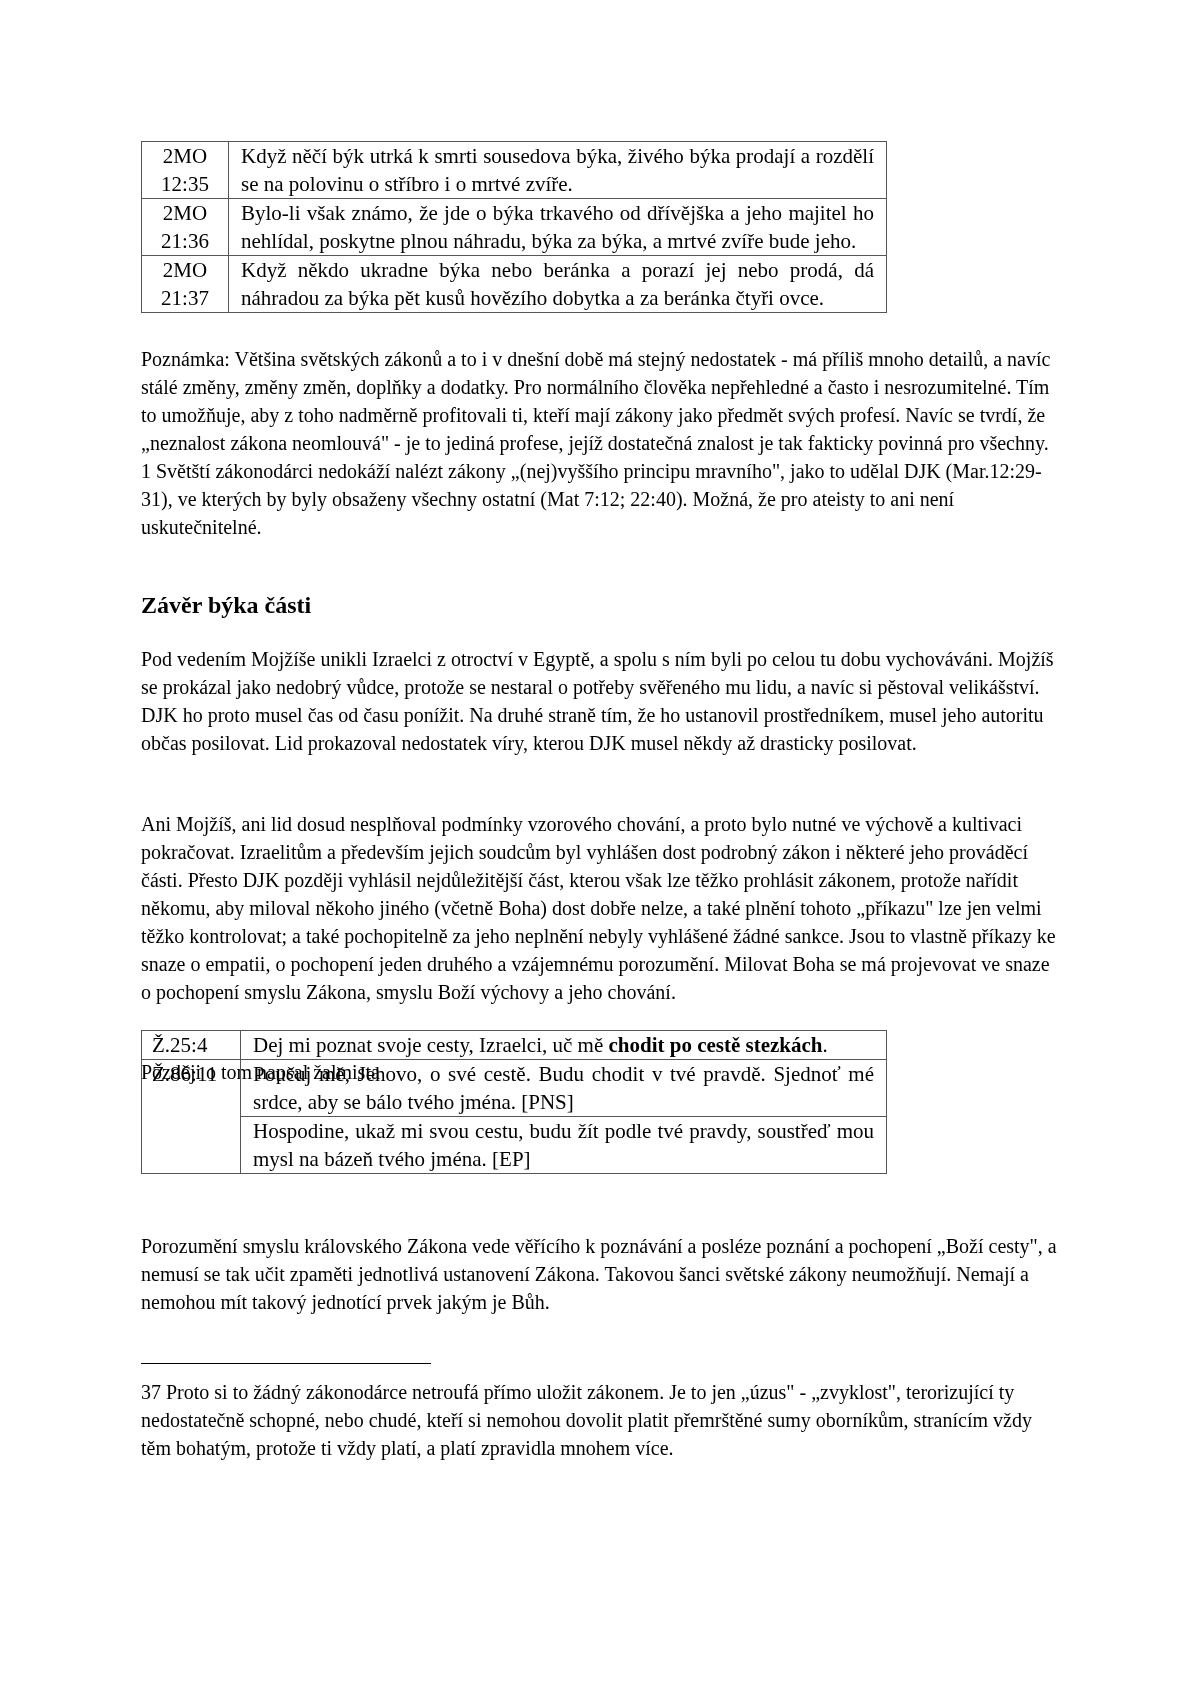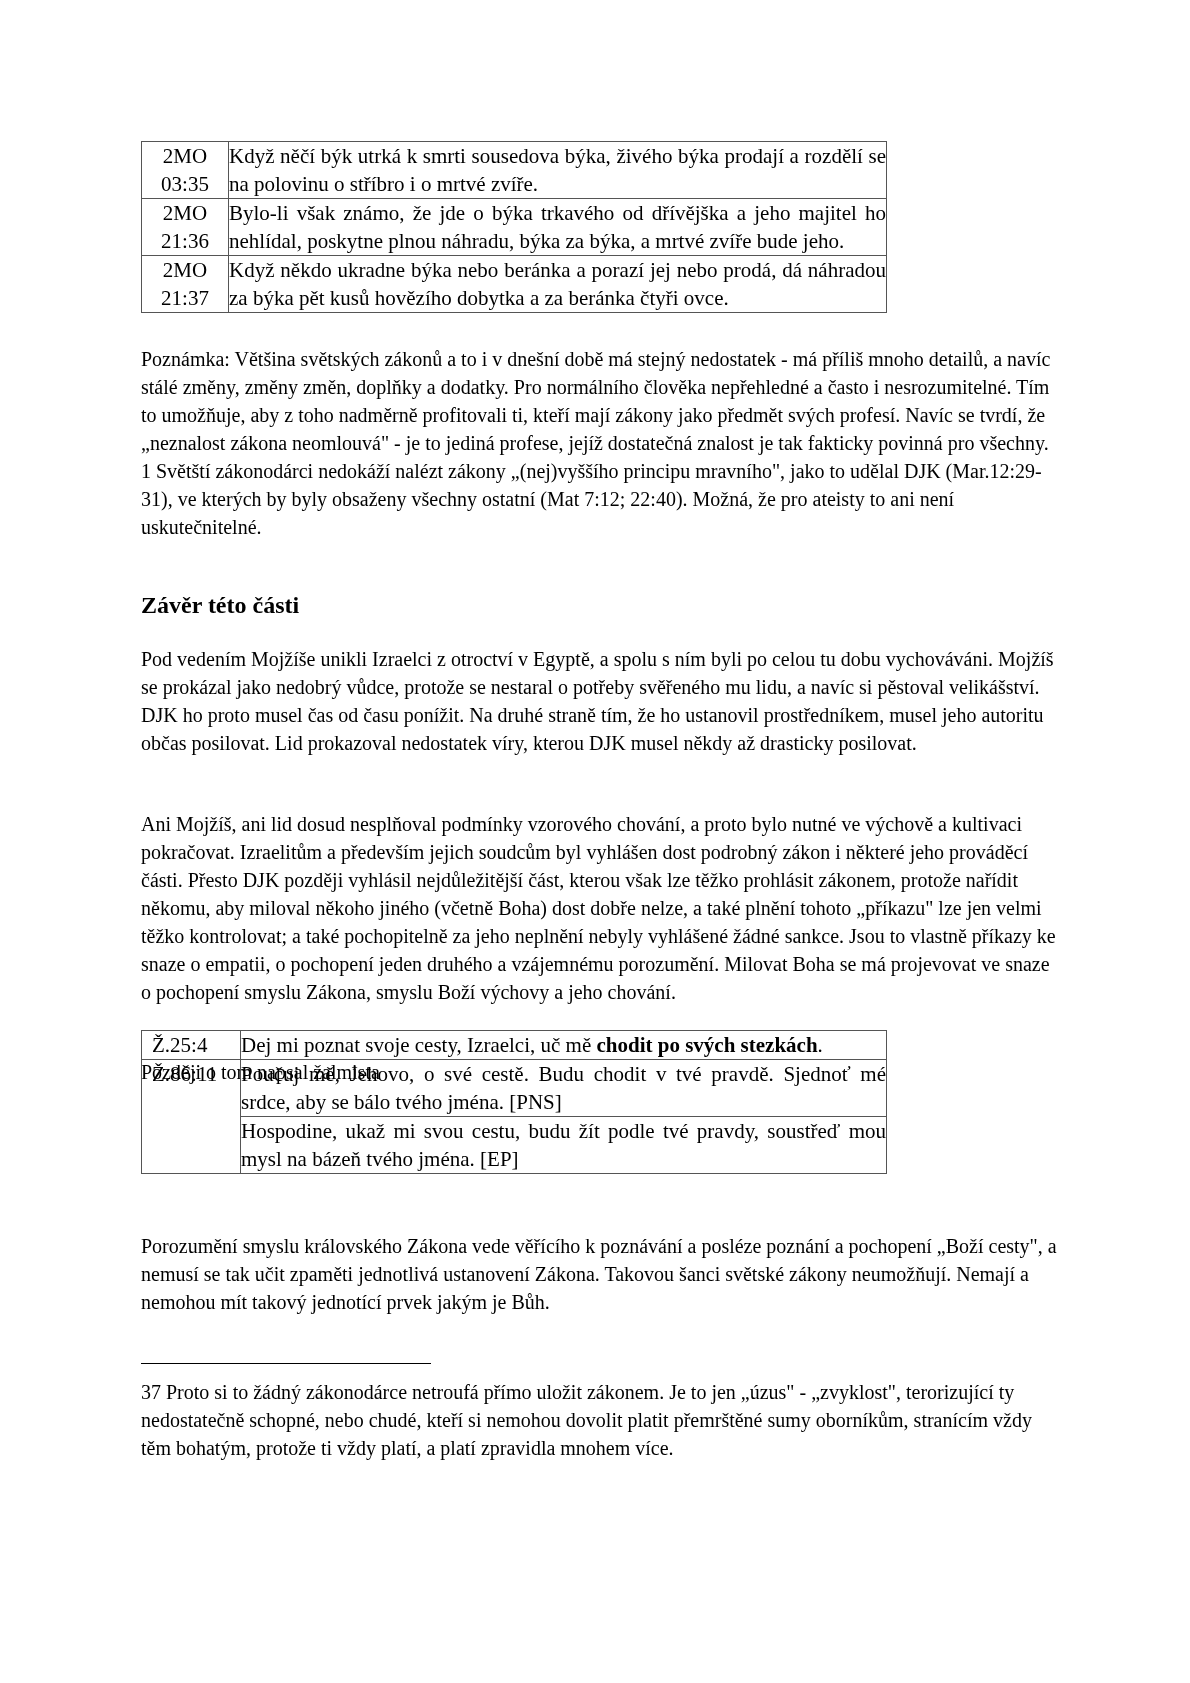--- a/index.html
+++ b/index.html
@@ -1,21 +1,21 @@
 <!DOCTYPE html>
 <html><head>
 <meta charset="utf-8">
 <style>
   html, body { margin: 0; padding: 0; background: #ffffff; }
   body { width: 1190px; height: 1683px; position: relative; overflow: hidden;
          font-family: "Liberation Serif", "DejaVu Serif", serif; color: #000; }
   .page { position: absolute; left: 141px; top: 0; width: 920px; }
   .fs { font-size: 20px; line-height: 28px; }
   table.verses { border-collapse: collapse; width: 746px; font-size: 21px; line-height: 28px; }
-  table.verses td { border: 1.3px solid #555; vertical-align: top; padding: 0 0; }
+  table.verses td { border: 1.3px solid #555; vertical-align: top; padding: 0 12px; }
   table.verses td.ref { text-align: center; padding: 0 6px; }
   table.t1 { position: absolute; top: 141px; left: 0; }
   table.t1 td.ref { width: 74px; }
   table.t1 td.txt { text-align: justify; text-align-last: left; }
   .block { position: absolute; left: 0; width: 920px; }
   p { margin: 0; }
   h2 { margin: 0; font-size: 24px; font-weight: bold; line-height: 30px; }
   table.t2 { position: absolute; top: 1030px; left: 0; }
   table.t2 td.ref { width: 82px; text-align: left; padding-left: 10px; }
   table.t2 td.txt { text-align: justify; text-align-last: left; }
@@ -23,49 +23,49 @@
   b { font-weight: bold; }
 </style>
 </head>
 <body>
 
 <div class="page">
 
   <table class="verses t1">
     <tbody>
         <tr>
-      <td class="ref"><span>2MO</span><br><span>03:35</span></td>
+      <td class="ref"><span>2MO</span><br><span>12:35</span></td>
       <td class="txt">Když něčí býk utrká k smrti sousedova býka, živého býka prodají a rozdělí se na polovinu o stříbro i o mrtvé zvíře.</td>
     </tr>
     <tr>
       <td class="ref"><span>2MO</span><br><span>21:36</span></td>
       <td class="txt">Bylo-li však známo, že jde o býka trkavého od dřívějška a jeho majitel ho nehlídal, poskytne plnou náhradu, býka za býka, a mrtvé zvíře bude jeho.</td>
     </tr>
     <tr>
       <td class="ref"><span>2MO</span><br><span>21:37</span></td>
       <td class="txt">Když někdo ukradne býka nebo beránka a porazí jej nebo prodá, dá náhradou za býka pět kusů hovězího dobytka a za beránka čtyři ovce.</td>
     </tr>
   </tbody>
     </table>
 
   <p class="block fs" style="top:345px;">Poznámka: Většina světských zákonů a to i v dnešní době má stejný nedostatek - má příliš mnoho detailů, a navíc stálé změny, změny změn, doplňky a dodatky. Pro normálního člověka nepřehledné a často i nesrozumitelné. Tím to umožňuje, aby z toho nadměrně profitovali ti, kteří mají zákony jako předmět svých profesí. Navíc se tvrdí, že „neznalost zákona neomlouvá" - je to jediná profese, jejíž dostatečná znalost je tak fakticky povinná pro všechny. 1 Světští zákonodárci nedokáží nalézt zákony „(nej)vyššího principu mravního", jako to udělal DJK (Mar.12:29-31), ve kterých by byly obsaženy všechny ostatní (Mat 7:12; 22:40). Možná, že pro ateisty to ani není uskutečnitelné.</p>
 
-  <h2 class="block" style="top:590px;">Závěr této části</h2>
+  <h2 class="block" style="top:590px;">Závěr býka části</h2>
 
   <p class="block fs" style="top:645px;">Pod vedením Mojžíše unikli Izraelci z otroctví v Egyptě, a spolu s ním byli po celou tu dobu vychováváni. Mojžíš se prokázal jako nedobrý vůdce, protože se nestaral o potřeby svěřeného mu lidu, a navíc si pěstoval velikášství. DJK ho proto musel čas od času ponížit. Na druhé straně tím, že ho ustanovil prostředníkem, musel jeho autoritu občas posilovat. Lid prokazoval nedostatek víry, kterou DJK musel někdy až drasticky posilovat.</p>
 
   <p class="block fs" style="top:810px;">Ani Mojžíš, ani lid dosud nesplňoval podmínky vzorového chování, a proto bylo nutné ve výchově a  kultivaci pokračovat. Izraelitům a především jejich soudcům byl vyhlášen dost podrobný zákon i některé jeho prováděcí části. Přesto DJK později vyhlásil nejdůležitější část, kterou však lze těžko prohlásit zákonem, protože nařídit někomu, aby miloval někoho jiného (včetně Boha) dost dobře nelze, a také plnění tohoto „příkazu" lze jen velmi těžko kontrolovat; a také pochopitelně za jeho neplnění nebyly vyhlášené žádné sankce. Jsou to vlastně příkazy ke snaze o empatii, o pochopení jeden druhého a vzájemnému porozumění. Milovat Boha se má projevovat ve snaze o pochopení smyslu Zákona, smyslu Boží výchovy a jeho chování.</p>
 
   <p class="block fs" style="top:1058px;">Později o tom napsal žalmista</p>
 
   <table class="verses t2">
     <tbody>
         <tr>
       <td class="ref">Ž.25:4</td>
-      <td class="txt"><span>Dej mi poznat svoje cesty, Izraelci, uč mě </span><b>chodit po svých stezkách</b><span>.</span></td>
+      <td class="txt"><span>Dej mi poznat svoje cesty, Izraelci, uč mě </span><b>chodit po cestě stezkách</b><span>.</span></td>
     </tr>
     <tr>
       <td class="ref" rowspan="2">Ž.86:11</td>
       <td class="txt">Poučuj mě, Jehovo, o své cestě. Budu chodit v tvé pravdě. Sjednoť mé srdce, aby se bálo tvého jména. [PNS]</td>
     </tr>
     <tr>
       <td class="txt">Hospodine, ukaž mi svou cestu, budu žít podle tvé pravdy, soustřeď mou mysl na bázeň tvého jména. [EP]</td>
     </tr>
   </tbody>
     </table>

